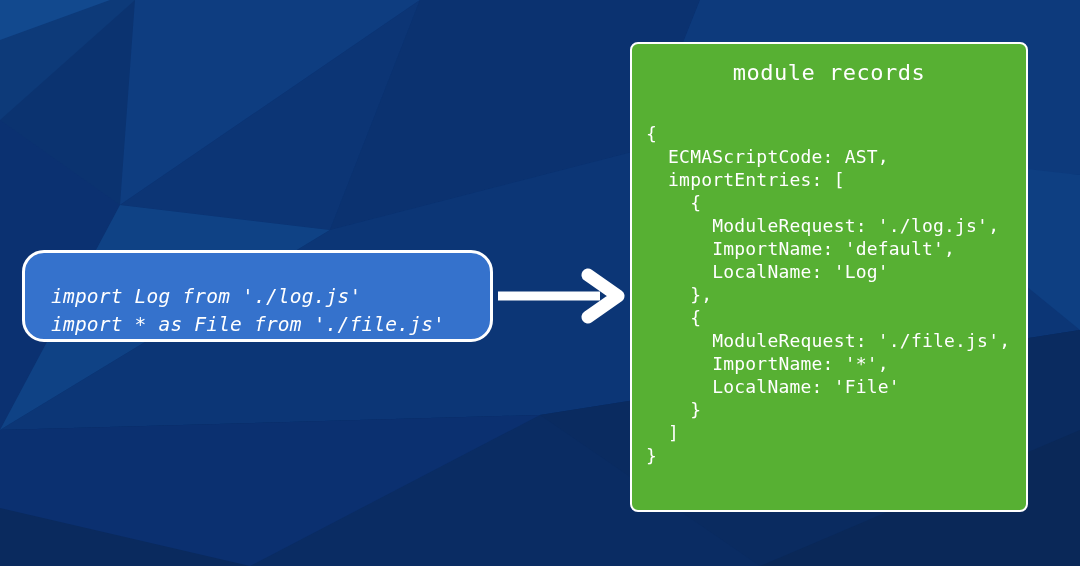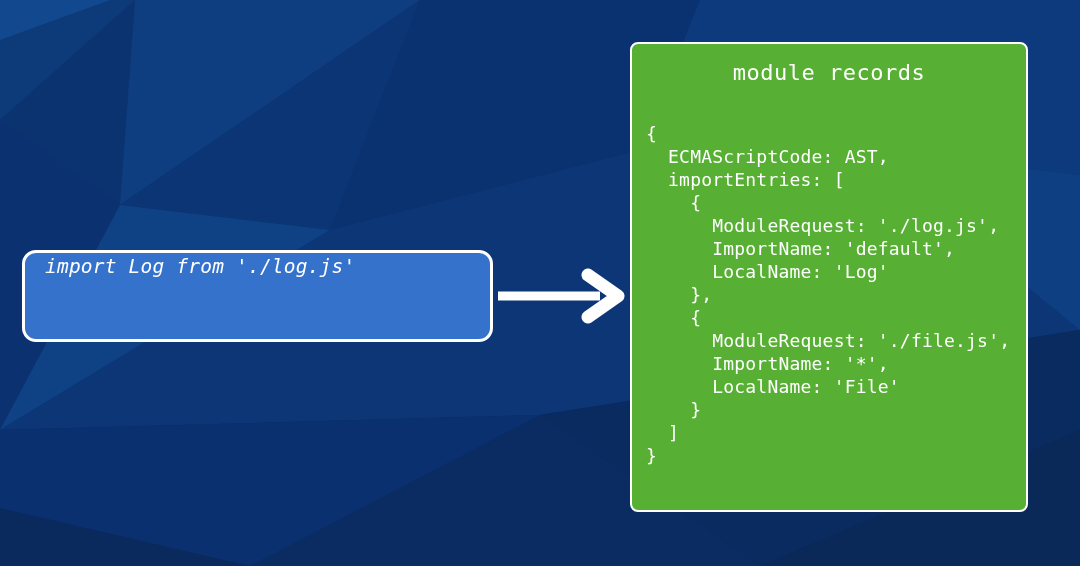--- a/index.html
+++ b/index.html
@@ -26,25 +26,25 @@
   
   #import-box {
     position: absolute;
     left: 22px;
     top: 250px;
     width: 471px;
     height: 92px;
     box-sizing: border-box;
     background: #3572cc;
     border: 3px solid #ffffff;
-    border-radius: 14px;
+    border-radius: 22px;
     display: flex;
     flex-direction: column;
-    justify-content: space-between;
-    padding-left: 20px;
+    justify-content: flex-end;
+    padding-left: 26px;
   }
   .import-line {
     font-family: "DejaVu Sans Mono", monospace;
     font-style: italic;
     font-size: 19.5px;
     line-height: 28px;
     color: #ffffff;
     white-space: pre;
     letter-spacing: 0.2px;
   }
@@ -115,20 +115,21 @@
     <polygon points="0,430 0,566 250,566 540,415" fill="#0b3070"></polygon>
     <polygon points="0,508 250,566 0,566" fill="#0a2a5e"></polygon>
     <polygon points="540,415 1080,330 1080,566 760,566" fill="#0a2b60"></polygon>
     <polygon points="760,566 1080,566 1080,430" fill="#0a2858"></polygon>
     <polygon points="860,150 1080,175 1080,330" fill="#0e3f82"></polygon>
     <polygon points="0,0 0,40 110,0" fill="#12498e"></polygon>
   </svg>
 
   <div id="import-box">
     <div class="import-line">import Log from './log.js'</div>
+    <div class="import-line">import * as File from './file.js'</div>
   </div>
 
   <svg id="arrow" viewBox="0 0 136 56">
     <line x1="2" y1="28" x2="104" y2="28" stroke="#ffffff" stroke-width="9"></line>
     <path d="M 92 7 L 122 28 L 92 49" fill="none" stroke="#ffffff" stroke-width="13" stroke-linecap="round" stroke-linejoin="round"></path>
   </svg>
 
   <div id="records-box">
     <div id="records-title">module records</div>
     <pre id="records-code">{

